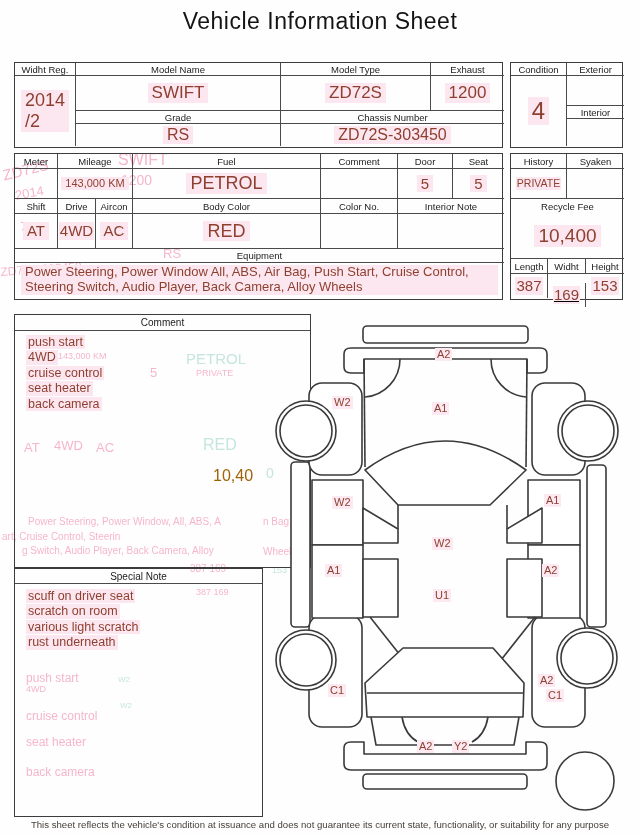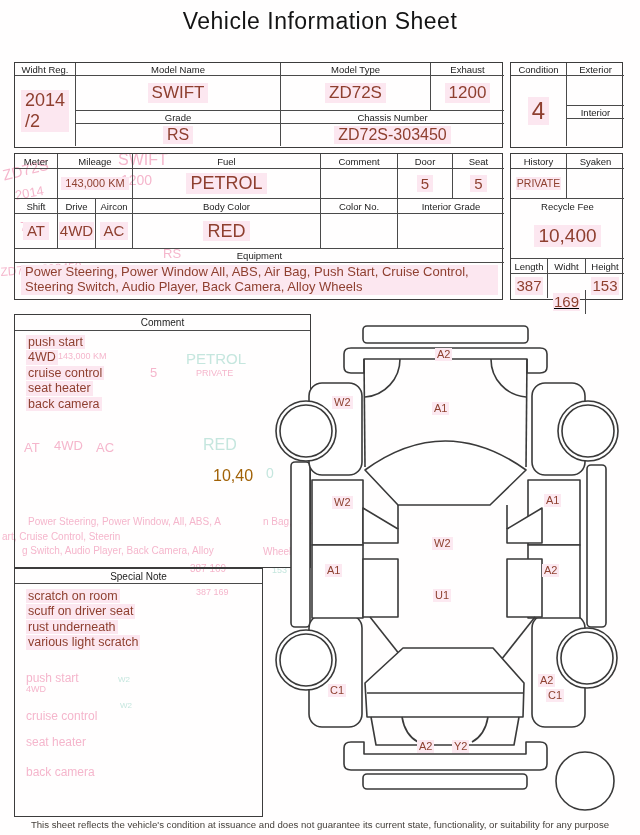--- a/index.html
+++ b/index.html
@@ -140,21 +140,21 @@
     </div>
     <div class="cell vcell bb" style="left:438px; top:15px; width:51px; height:30px;">
       <span class="val" style="font-size:15px;">5</span>
     </div>
 
     <div class="cell lbl br bb" style="left:0; top:45px; width:43px; height:15px;">Shift</div>
     <div class="cell lbl br bb" style="left:43px; top:45px; width:38px; height:15px;">Drive</div>
     <div class="cell lbl br bb" style="left:81px; top:45px; width:37px; height:15px;">Aircon</div>
     <div class="cell lbl br bb" style="left:118px; top:45px; width:188px; height:15px;">Body Color</div>
     <div class="cell lbl br bb" style="left:306px; top:45px; width:77px; height:15px;">Color No.</div>
-    <div class="cell lbl bb" style="left:383px; top:45px; width:106px; height:15px;">Interior Grade</div>
+    <div class="cell lbl bb" style="left:383px; top:45px; width:106px; height:15px;">Interior Note</div>
 
     <div class="cell vcell br bb" style="left:0; top:60px; width:43px; height:35px;">
       <span class="val" style="font-size:15px;">AT</span>
     </div>
     <div class="cell vcell br bb" style="left:43px; top:60px; width:38px; height:35px;">
       <span class="val" style="font-size:15px; padding:0 1px;">4WD</span>
     </div>
     <div class="cell vcell br bb" style="left:81px; top:60px; width:37px; height:35px;">
       <span class="val" style="font-size:15px;">AC</span>
     </div>
@@ -180,21 +180,21 @@
     <div class="cell lbl" style="left:0; top:45px; width:113px; height:15px;">Recycle Fee</div>
     <div class="cell vcell bb" style="left:0; top:60px; width:113px; height:45px;">
       <span class="val" style="font-size:19px;">10,400</span>
     </div>
     <div class="cell lbl br bb" style="left:0; top:105px; width:37px; height:15px;">Length</div>
     <div class="cell lbl br bb" style="left:37px; top:105px; width:38px; height:15px;">Widht</div>
     <div class="cell lbl bb" style="left:75px; top:105px; width:38px; height:15px;">Height</div>
     <div class="cell vcell br" style="left:0; top:120px; width:37px; height:24px;">
       <span class="val" style="font-size:15px; padding:0 1px;">387</span>
     </div>
-    <div class="cell vcell br" style="left:37px; top:136px; width:38px; height:24px;text-decoration:underline;">
+    <div class="cell vcell br" style="left:37px; top:129px; width:38px; height:24px;text-decoration:underline;">
       <span class="val" style="font-size:15px; padding:0 1px;">169</span>
     </div>
     <div class="cell vcell" style="left:75px; top:120px; width:38px; height:24px;">
       <span class="val" style="font-size:15px; padding:0 1px;">153</span>
     </div>
   </div>
 
   <div class="box" style="left:14px; top:314px; width:297px; height:254px;">
     <div class="cell hdr bb" style="left:0; top:0; width:100%; height:16px;">Comment</div>
     <div class="note-lines" id="comment-lines">
@@ -202,24 +202,24 @@
         <div class="note-line"><span class="val" style="padding: 0px 2px;">4WD</span></div>
         <div class="note-line"><span class="val" style="padding: 0px 2px;">cruise control</span></div>
         <div class="note-line"><span class="val" style="padding: 0px 2px;">seat heater</span></div>
         <div class="note-line"><span class="val" style="padding: 0px 2px;">back camera</span></div>
       </div>
   </div>
 
   <div class="box" style="left:14px; top:568px; width:249px; height:249px;">
     <div class="cell hdr bb" style="left:0; top:0; width:100%; height:15px;">Special Note</div>
     <div class="note-lines" id="special-lines">
+        <div class="note-line"><span class="val" style="padding: 0px 2px;">scuff on driver seat</span></div>
         <div class="note-line"><span class="val" style="padding: 0px 2px;">scratch on room</span></div>
-        <div class="note-line"><span class="val" style="padding: 0px 2px;">scuff on driver seat</span></div>
+        <div class="note-line"><span class="val" style="padding: 0px 2px;">various light scratch</span></div>
         <div class="note-line"><span class="val" style="padding: 0px 2px;">rust underneath</span></div>
-        <div class="note-line"><span class="val" style="padding: 0px 2px;">various light scratch</span></div>
       </div>
   </div>
 
   <div class="dlayer">
     <svg width="375" height="510" viewBox="0 0 375 510">
       <g fill="#ffffff" stroke="#3a3a3a" stroke-width="1.6" stroke-linejoin="round">
 
         <rect x="26" y="147" width="19" height="165" rx="4"></rect>
         <rect x="322" y="150" width="19" height="162" rx="4"></rect>
 

